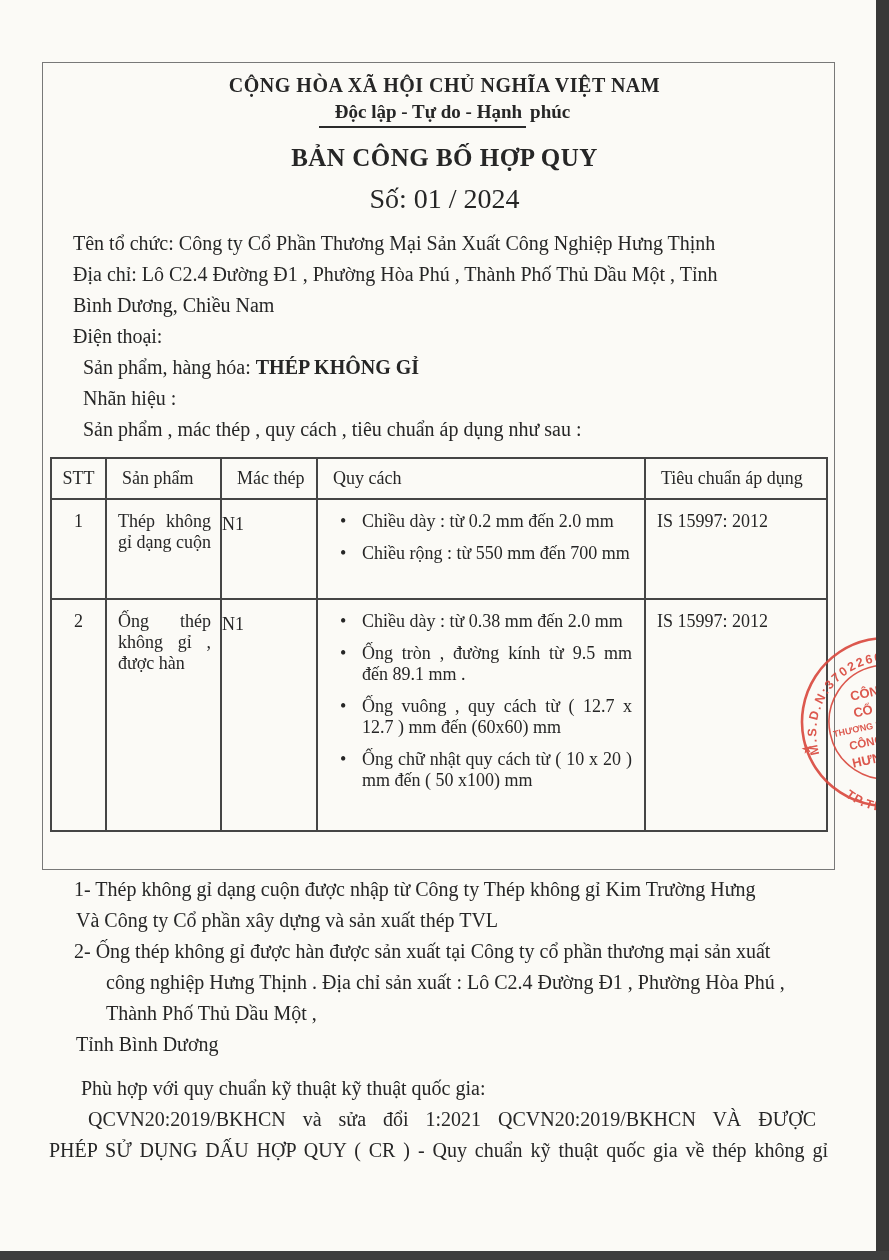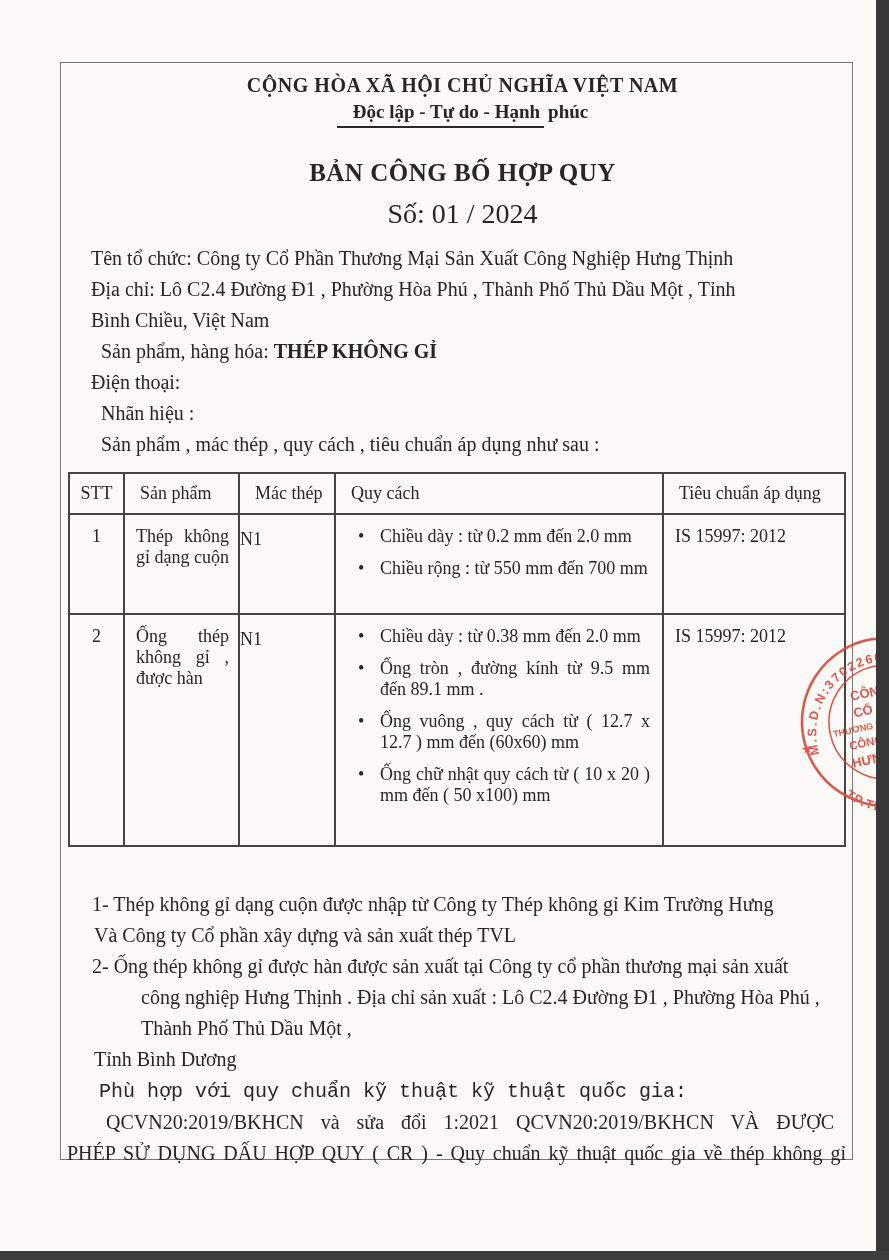--- a/index.html
+++ b/index.html
@@ -6,31 +6,31 @@
   html,body { width:889px; height:1260px; }
   body {
     position:relative;
     background:#fbfaf6;
     overflow:hidden;
     font-family:"Liberation Serif","DejaVu Serif",serif;
     color:#262626;
   }
   .frame {
     position:absolute;
-    left:60px; top:62px;
-    width:793px; height:1098px;
+    left:42px; top:62px;
+    width:793px; height:808px;
     border:1.5px solid #787878;
     padding:11px 18px 0 30px;
   }
   
   .nat-title { text-align:center; font-weight:bold; font-size:20px; letter-spacing:.5px; }
   .motto { text-align:center; font-weight:bold; font-size:19px; margin-top:4px; }
   .motto-u { display:inline-block; border-bottom:2.5px solid #2a2a2a; padding:0 4px 3px 16px; }
   .motto-tail { padding-left:4px; }
-  .doc-title { text-align:center; font-weight:bold; font-size:25px; margin-top:31px; letter-spacing:.5px; }
+  .doc-title { text-align:center; font-weight:bold; font-size:25px; margin-top:16px; letter-spacing:.5px; }
   .doc-number { text-align:center; font-size:28px; margin-top:11px; }
   
   .info { font-size:20px; margin-top:13px; }
   .info-line { line-height:31px; }
   .ind { padding-left:10px; }
   .bold { font-weight:bold; }
   
   table.spec-table {
     border-collapse:collapse;
     table-layout:fixed;
@@ -49,23 +49,23 @@
   td.cell-prod { padding:11px 9px 0 11px; text-align:justify; }
   td.cell-grade { text-align:left; padding-top:14px; }
   td.cell-spec { padding:11px 12px 0 16px; }
   td.cell-std { padding:11px 6px 0 11px; }
   .bullet-item { display:flex; margin-bottom:11px; }
   .bullet-dot { width:28px; flex:0 0 28px; text-align:left; padding-left:6px; }
   .bullet-text { flex:1; text-align:justify; }
   
   .notes { font-size:20px; margin-top:42px; line-height:31px; }
   .n-item { margin-left:1px; }
-  .n-cont { margin-left:50px; }
+  .n-cont { margin-left:33px; }
   .n-plain { margin-left:3px; }
-  .n-intro { margin-left:8px; margin-top:1px;font-family:Liberation Mono, monospace; }
+  .n-intro { margin-left:8px; margin-top:13px; }
   .n-std1 { margin-left:15px; text-align:justify; text-align-last:justify; }
   .n-std2 { margin-left:-24px; margin-right:-12px; text-align:justify; text-align-last:justify; }
   
   .stamp {
     position:absolute;
     left:776px; top:612px;
     width:220px; height:220px;
     z-index:5; opacity:.9;
     color:#d9473c;
   }
@@ -84,23 +84,23 @@
     <div class="header">
       <div class="nat-title">CỘNG HÒA XÃ HỘI CHỦ NGHĨA VIỆT NAM</div>
       <div class="motto"><span class="motto-u">Độc lập - Tự do - Hạnh</span><span class="motto-tail">phúc</span></div>
       <div class="doc-title">BẢN CÔNG BỐ HỢP QUY</div>
       <div class="doc-number">Số: 01 / 2024</div>
     </div>
 
     <div class="info">
       <div class="info-line">Tên tổ chức: Công ty Cổ Phần Thương Mại Sản Xuất Công Nghiệp Hưng Thịnh</div>
       <div class="info-line">Địa chỉ: Lô C2.4 Đường Đ1 , Phường Hòa Phú , Thành Phố Thủ Dầu Một , Tỉnh</div>
-      <div class="info-line">Bình Chiều, Việt Nam</div>
+      <div class="info-line">Bình Dương, Chiều Nam</div>
+      <div class="info-line">Điện thoại:</div>
       <div class="info-line ind"><span>Sản phẩm, hàng hóa: </span><span class="bold">THÉP KHÔNG GỈ</span></div>
-      <div class="info-line">Điện thoại:</div>
       <div class="info-line ind">Nhãn hiệu :</div>
       <div class="info-line ind">Sản phẩm , mác thép , quy cách , tiêu chuẩn áp dụng như sau :</div>
     </div>
 
     <table class="spec-table">
       <colgroup>
         <col class="col-stt">
           <col class="col-prod">
           <col class="col-grade">
           <col class="col-spec">

